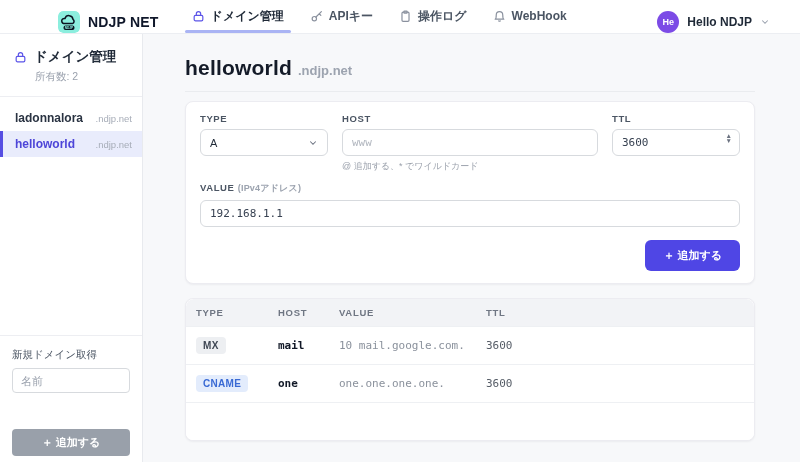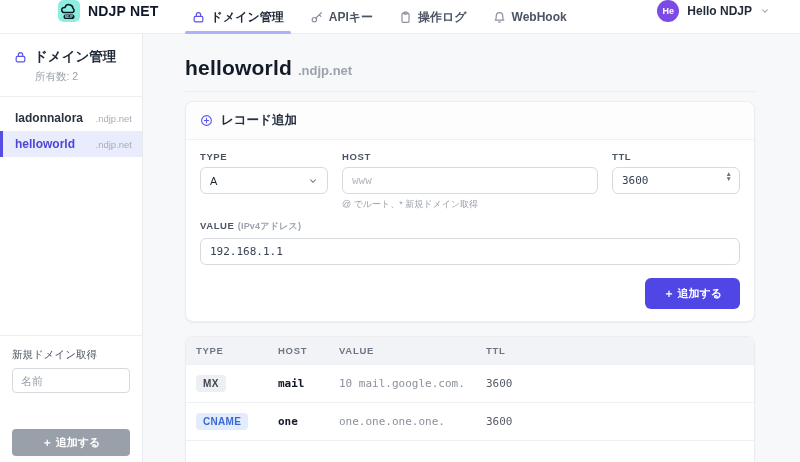--- a/index.html
+++ b/index.html
@@ -1,20 +1,20 @@
 <!DOCTYPE html>
 <html><head>
 <meta charset="utf-8">
 <style>
   * { margin:0; padding:0; box-sizing:border-box; }
   html,body { width:800px; height:462px; overflow:hidden; background:#fff;
     font-family:"Liberation Sans","DejaVu Sans",sans-serif; }
 
   
-  .topnav { height:34px; display:flex; align-items:flex-start; background:#fff;
+  .topnav { height:34px; display:flex; align-items:flex-end; background:#fff;
     border-bottom:1px solid #eceef2; padding:0 30px 0 58px; }
   .brand { display:flex; align-items:center; gap:8px; }
   .logo { width:22px; height:22px; border-radius:5px; overflow:hidden; flex-shrink:0; cursor:pointer; }
   .brand-name { font-size:14px; font-weight:800; color:#0f172a; letter-spacing:.2px; white-space:nowrap; }
   .tabs { display:flex; align-items:stretch; height:34px; margin-left:20px; flex:1; }
   .tab { position:relative; display:flex; align-items:center; gap:6px; padding:0 13px;
     font-size:12px; font-weight:600; color:#4b5563; cursor:pointer; white-space:nowrap; }
   .tab .tab-ico { display:flex; color:#8a919e; }
   .tab.active { color:#1f2937; }
   .tab.active .tab-ico { color:#5b54e8; }
@@ -217,46 +217,37 @@
     </aside>
 
     <main class="main">
       <div class="page-title-row">
         <span class="page-title">helloworld</span>
         <span class="page-title-suffix">.ndjp.net</span>
       </div>
       <div class="main-divider"></div>
 
       <section class="card">
-        <div class="card-head">
-          <span class="ico">
-            <svg width="13" height="13" viewBox="0 0 24 24" fill="none" stroke="currentColor" stroke-width="2" stroke-linecap="round">
-              <circle cx="12" cy="12" r="9"></circle>
-                <path d="M12 8v8M8 12h8"></path>
-              </svg>
-          </span>
-          <span class="card-title">レコード追加</span>
-        </div>
         <div class="card-body">
           <div class="form-row">
             <div class="fg-type">
               <label class="field-label">TYPE</label>
               <div class="select">
                 <span>A</span>
                 <span style="display:flex;color:#6b7280;">
                   <svg width="10" height="10" viewBox="0 0 24 24" fill="none" stroke="currentColor" stroke-width="2.5" stroke-linecap="round">
                       <path d="M6 9l6 6 6-6"></path>
                     </svg>
                 </span>
               </div>
             </div>
             <div class="fg-host">
               <label class="field-label">HOST</label>
               <input class="input" type="text" placeholder="www" style="">
-              <div class="help-text">@ でルート、* 新規ドメイン取得</div>
+              <div class="help-text">@ 追加する、* でワイルドカード</div>
             </div>
             <div class="fg-ttl">
               <label class="field-label">TTL</label>
               <div class="ttl-wrap">
                 <input class="input" type="text" value="3600" style="">
                 <span class="stepper">
                     <span>▲</span>
                     <span>▼</span>
                   </span>
               </div>

